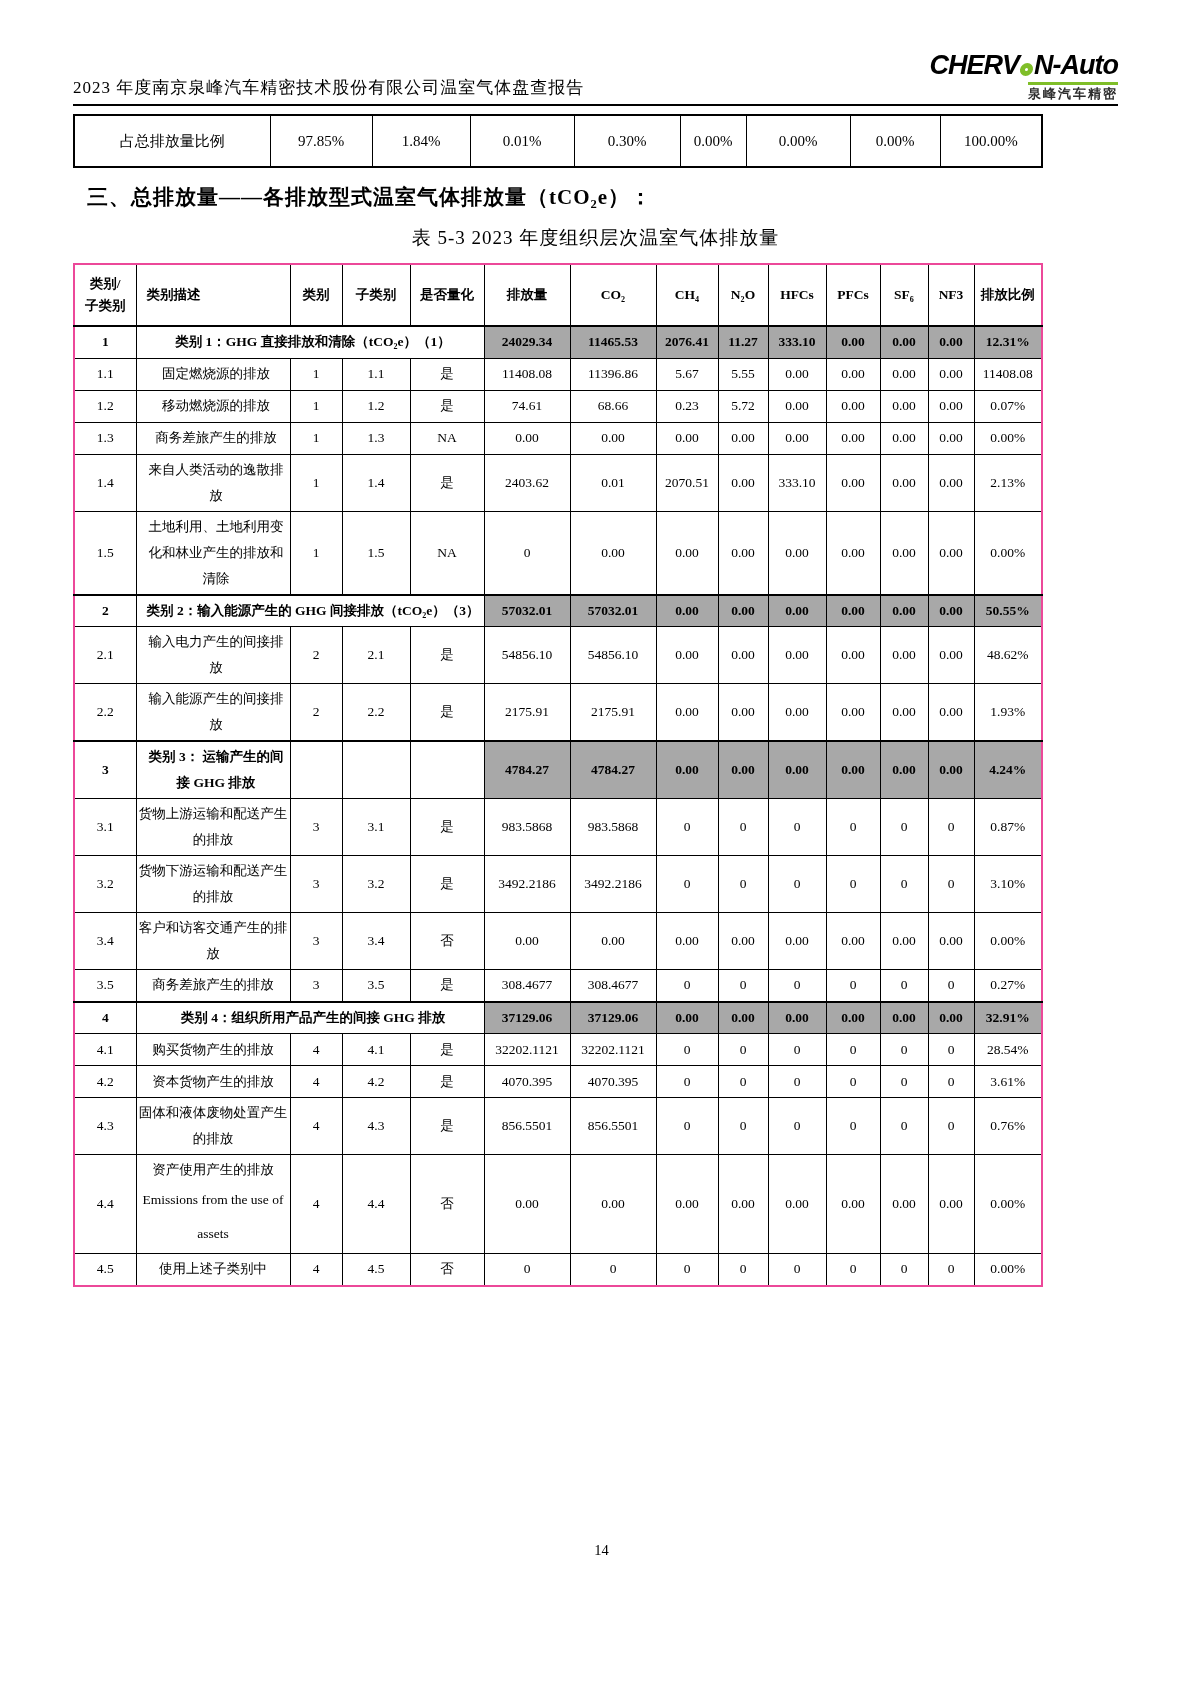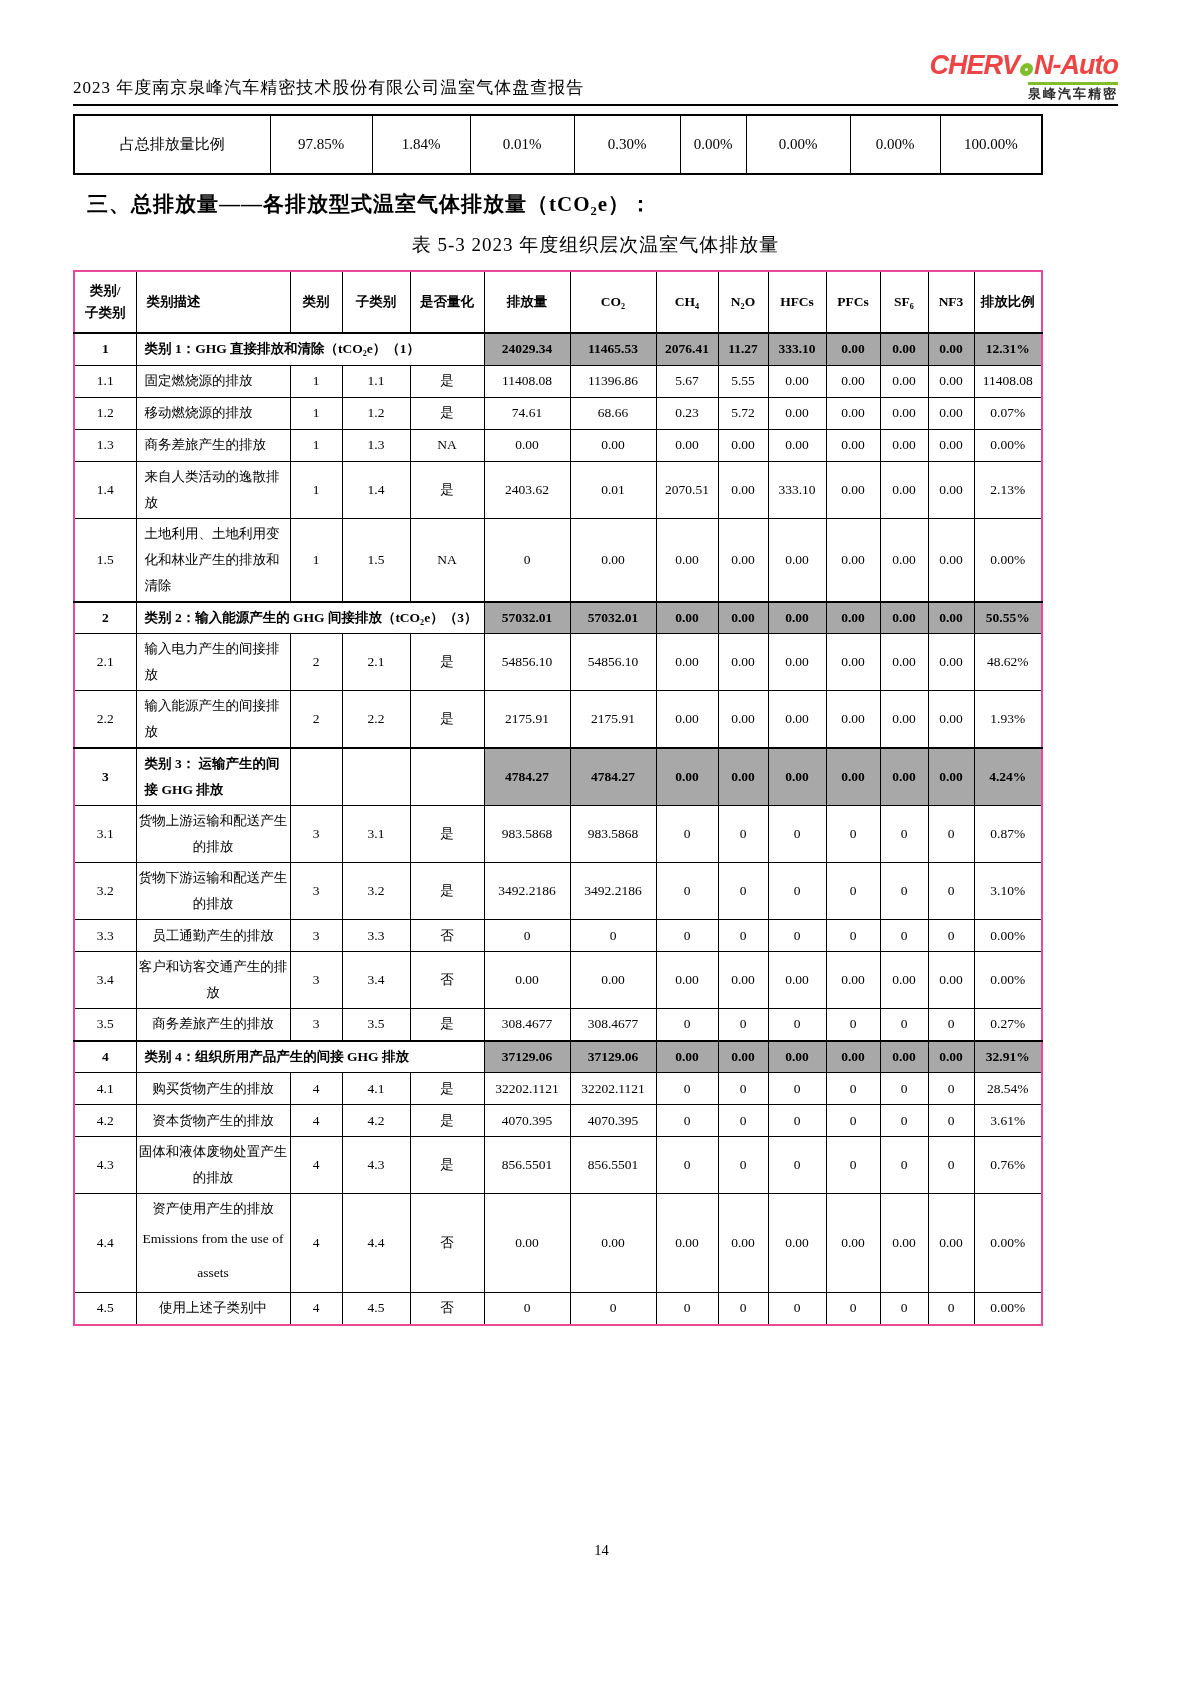--- a/index.html
+++ b/index.html
@@ -12,54 +12,54 @@
     overflow:hidden;
   }
   .content{ padding:0 73px; }
 
   
   .doc-header{ display:flex; justify-content:space-between; align-items:flex-end; padding-top:52px; }
   .doc-title{ font-size:17px; letter-spacing:1px; padding-bottom:2px; }
   .logo{ text-align:right; line-height:1; }
   .logo-main{
     font-family:"Liberation Sans","DejaVu Sans",sans-serif;
-    font-size:27px; font-weight:bold; font-style:italic; letter-spacing:-1px; color:#ef4444;
+    font-size:27px; font-weight:bold; font-style:italic; letter-spacing:-1px; color:#000000;
     white-space:nowrap;
     text-align:center;
   }
   .logo-o{
     display:inline-block; width:13px; height:13px; border:5px solid var(--accent);
     border-radius:50%; margin:0 1px -2px 1px; transform:skewX(-8deg);
   }
   .logo-sub{
     font-family:"Liberation Sans","DejaVu Sans",sans-serif;
     font-size:13px; font-weight:bold; color:#2d2d2d; letter-spacing:2px; margin-top:3px;
     border-top:3px solid var(--accent); display:inline-block; padding-top:2px;
   }
   .header-rule{ border-bottom:2px solid #000; margin-top:3px; }
 
   
   table{ border-collapse:collapse; table-layout:fixed; width:968px; }
   td,th{ border:1px solid #000; text-align:center; vertical-align:middle; padding:2px; overflow:hidden; }
 
   
   .summary-table{ margin-top:8px; border:2px solid #000; font-size:15px; }
-  .summary-table td{ height:59px; }
+  .summary-table td{ height:52px; }
 
   
   .section-heading{ font-size:21px; font-weight:bold; letter-spacing:1px; margin:15px 0 4px; padding-left:14px; }
   .table-title{ text-align:center; font-size:19px; letter-spacing:1px; margin:14px 0 12px; }
 
   
   .emissions-table{ border:2px solid #ec4899; font-size:13.5px; }
   .emissions-table th{ line-height:22px; height:62px; white-space:pre-line; border-bottom:2px solid #000; }
   .emissions-table td{ line-height:26px; }
   .emissions-table tr{ height:32px; }
   .emissions-table th.h-desc{ text-align:left; padding-left:10px; }
-  td.desc-left{ text-align:left; padding-left:8px; }
+  td.desc-left{ text-align:center; padding-left:8px; }
   tr.cat td{ border-top:2px solid #000; font-weight:bold; }
   td.gray{ background:var(--gray); }
   .desc-en{ line-height:34px; }
 
   
   .page-number{ position:absolute; top:1542px; left:6px; width:100%; text-align:center; font-size:14.5px; }
 </style>
 </head>
 <body>
 
@@ -322,36 +322,20 @@
             <td>3492.2186</td>
             <td>0</td>
             <td>0</td>
             <td>0</td>
             <td>0</td>
             <td>0</td>
             <td>0</td>
             <td>3.10%</td>
           </tr>
           <tr>
-            <td>3.3</td>
-            <td>员工通勤产生的排放</td>
-            <td>3</td>
-            <td>3.3</td>
-            <td>否</td>
-            <td>0</td>
-            <td>0</td>
-            <td>0</td>
-            <td>0</td>
-            <td>0</td>
-            <td>0</td>
-            <td>0</td>
-            <td>0</td>
-            <td>0.00%</td>
-          </tr>
-          <tr>
             <td>3.4</td>
             <td>客户和访客交通产生的排放</td>
             <td>3</td>
             <td>3.4</td>
             <td>否</td>
             <td>0.00</td>
             <td>0.00</td>
             <td>0.00</td>
             <td>0.00</td>
             <td>0.00</td>

